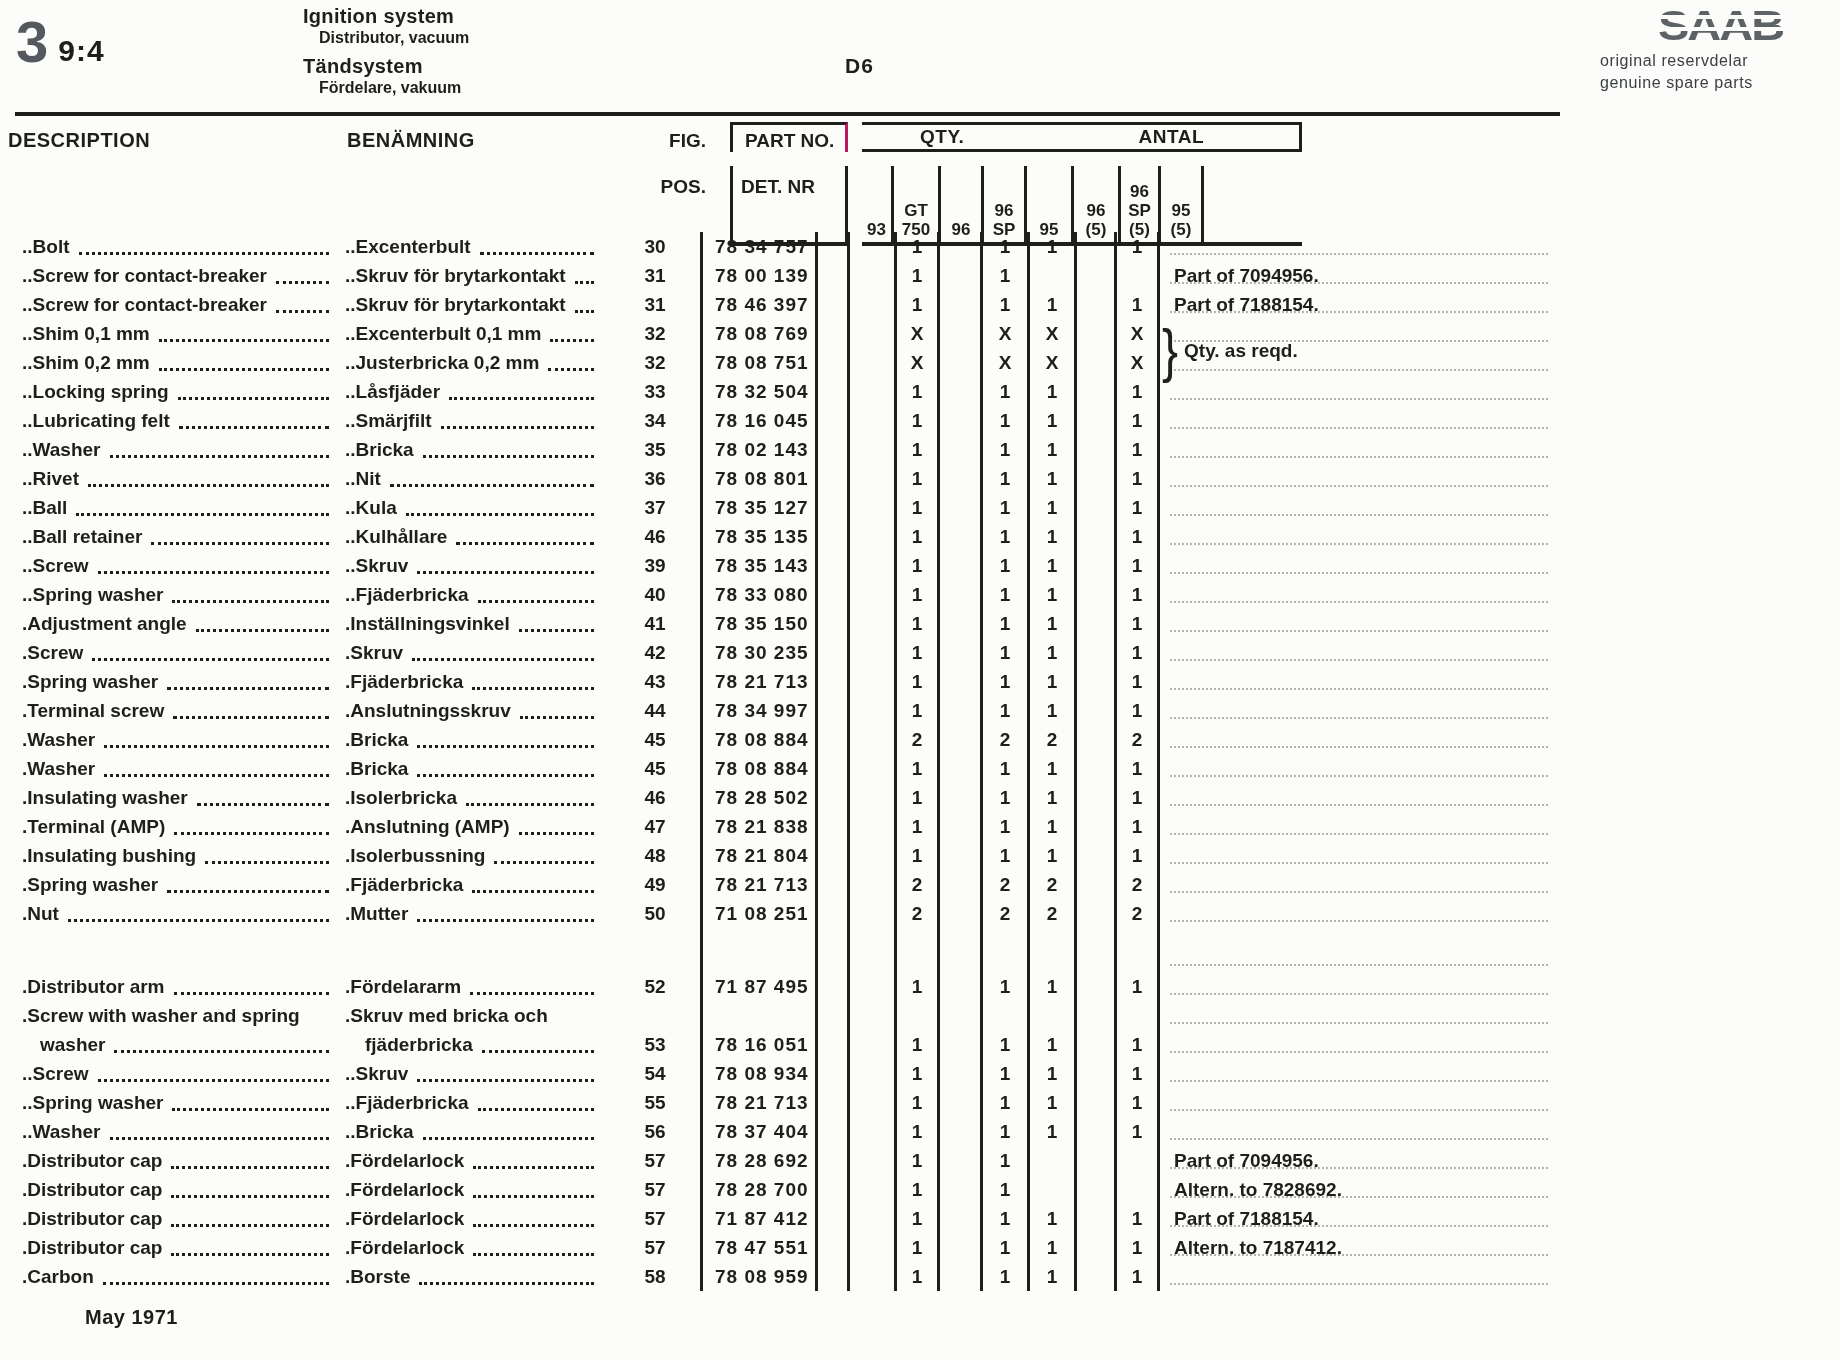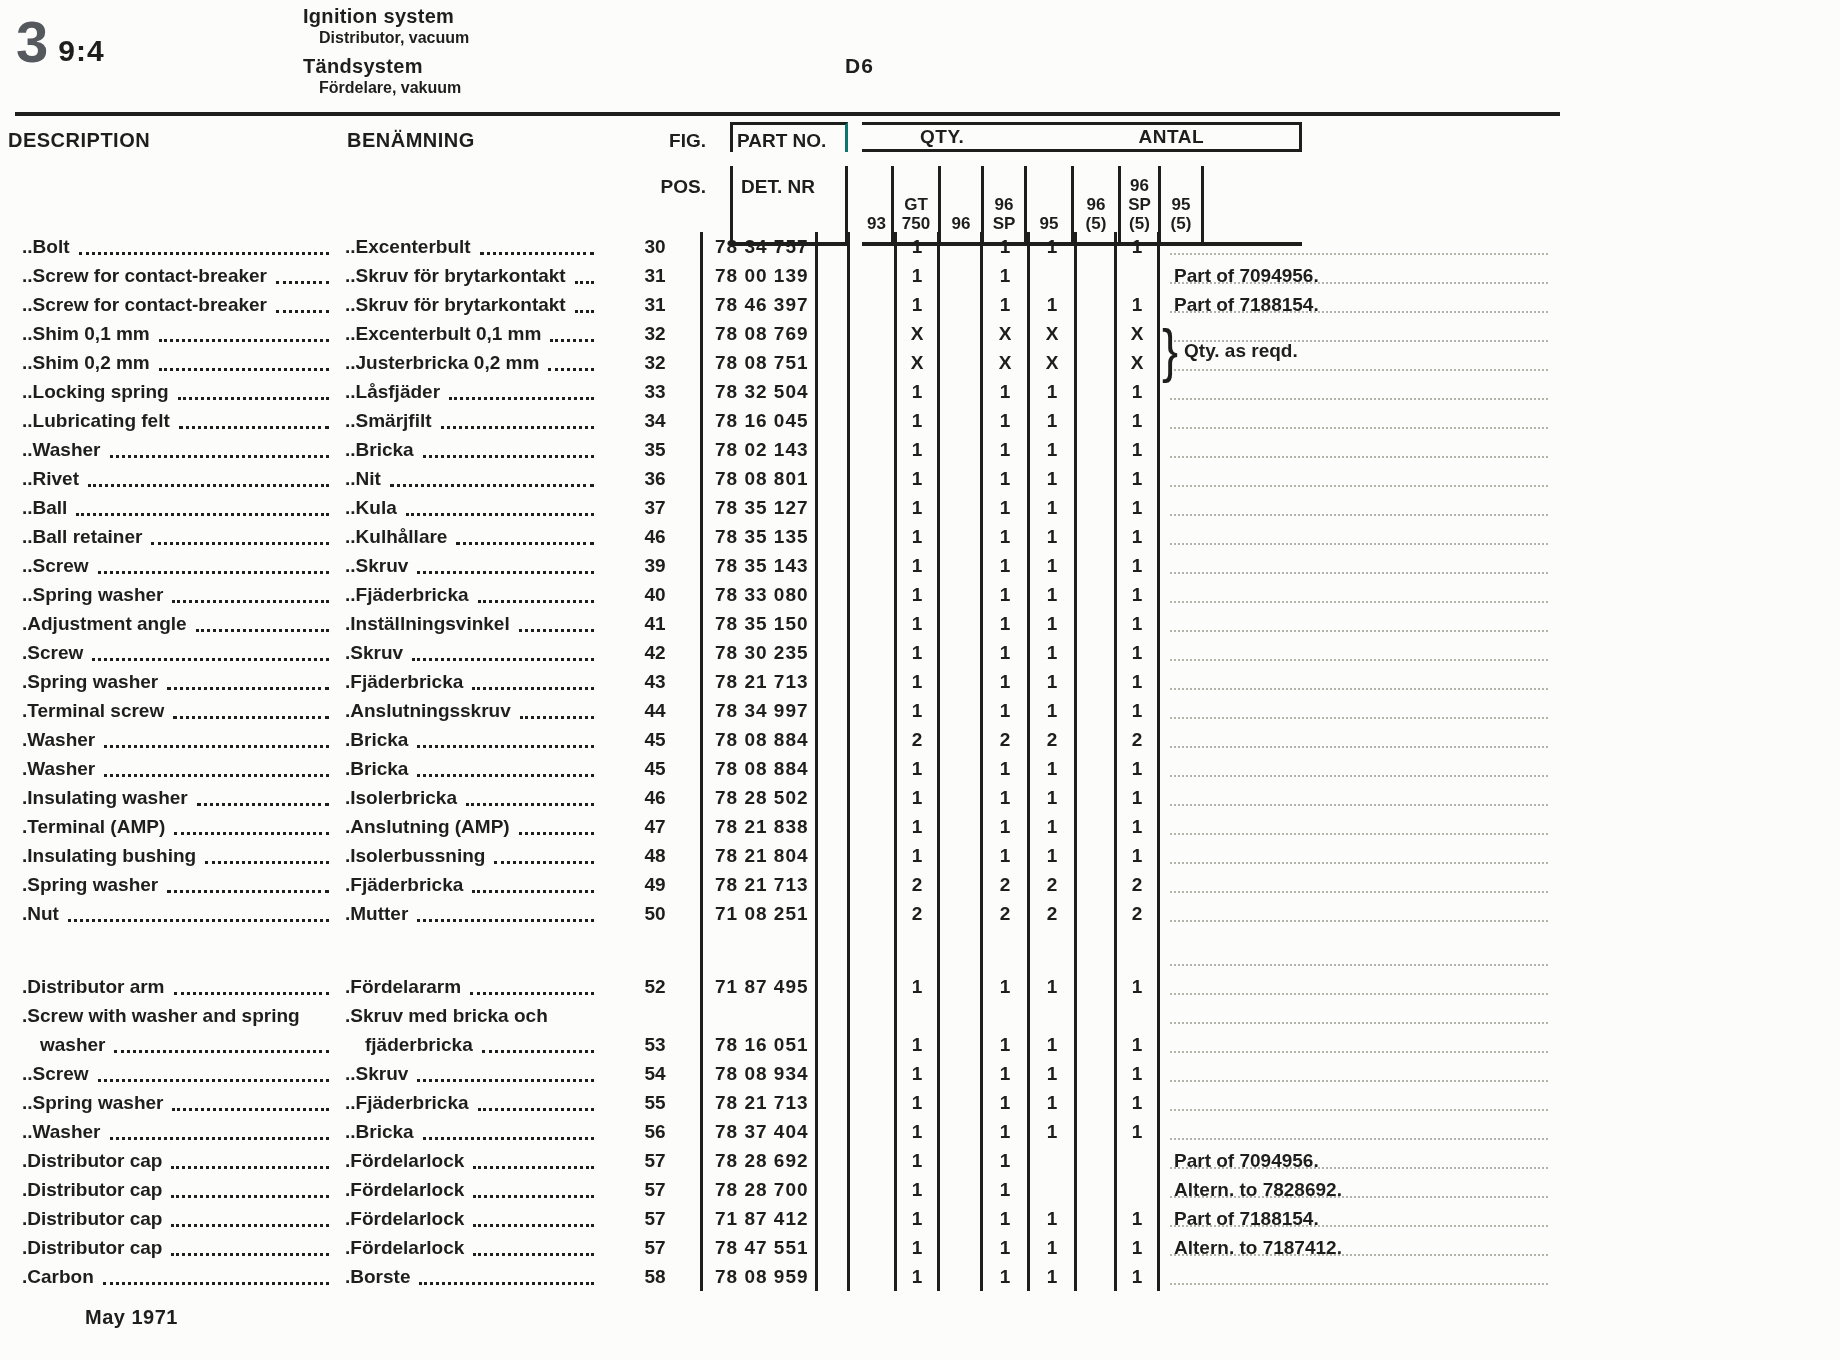--- a/index.html
+++ b/index.html
@@ -23,28 +23,28 @@
   #brand-lines{margin-top:4px;margin-left:38px;font-size:16px;line-height:22px;color:#3c4044;letter-spacing:0.6px;}
   .rule-main{position:absolute;left:15px;top:112px;width:1545px;height:4px;background:#1e1e1c;}
   
   .grid13{display:grid;grid-template-columns:325px 265px 90px 118px 32px 47px 43px 43px 47px 47px 40px 43px 400px;}
   #table-head{position:absolute;left:8px;top:122px;grid-template-rows:30px 80px;gap:14px;}
   #table-head>div{box-sizing:border-box;}
   .h-desc{grid-column:1;grid-row:1;display:flex;align-items:flex-end;font-size:20px;font-weight:700;letter-spacing:0.5px;}
   .h-ben{grid-column:2;grid-row:1;display:flex;align-items:flex-end;font-size:20px;font-weight:700;letter-spacing:0.5px;}
   .h-fig1{grid-column:3;grid-row:1;display:flex;align-items:flex-end;justify-content:flex-end;padding-right:10px;font-size:19px;font-weight:700;}
   .h-fig2{grid-column:3;grid-row:2;display:flex;justify-content:flex-end;padding-right:10px;padding-top:10px;font-size:19px;font-weight:700;}
-  .h-part1{grid-column:4;grid-row:1;border-left:3px solid #1e1e1c;border-right:3px solid #0f766e;border-top:3px solid #1e1e1c;
-           display:flex;align-items:flex-end;padding-left:4px;font-size:19px;font-weight:700;}
+  .h-part1{grid-column:4;grid-row:1;border-left:3px solid #1e1e1c;border-right:3px solid #be185d;border-top:3px solid #1e1e1c;
+           display:flex;align-items:flex-end;padding-left:12px;font-size:19px;font-weight:700;}
   .h-part2{grid-column:4;grid-row:2;border-left:3px solid #1e1e1c;border-right:3px solid #1e1e1c;border-bottom:4px solid #1e1e1c;
            padding-left:8px;padding-top:10px;font-size:19px;font-weight:700;}
   .h-qtyband{grid-column:5 / 13;grid-row:1;border-top:3px solid #1e1e1c;border-right:3px solid #1e1e1c;border-bottom:3px solid #1e1e1c;
            display:flex;justify-content:space-between;align-items:center;padding:0 95px 0 58px;font-size:19px;font-weight:700;letter-spacing:0.5px;}
   #qty-subheads{grid-column:5 / 13;grid-row:2;display:grid;grid-template-columns:32px 47px 43px 43px 47px 47px 40px 43px;border-bottom:4px solid #1e1e1c;}
-  #qty-subheads .sub{border-right:3px solid #1e1e1c;display:flex;flex-direction:column;justify-content:flex-end;align-items:center;padding-bottom:9px;box-sizing:border-box;}
+  #qty-subheads .sub{border-right:3px solid #1e1e1c;display:flex;flex-direction:column;justify-content:flex-end;align-items:center;padding-bottom:3px;box-sizing:border-box;}
   #qty-subheads .sub div{font-size:17px;font-weight:700;line-height:19px;}
   .h-rem{grid-column:13;grid-row:1;display:flex;align-items:flex-end;justify-content:center;padding-right:100px;font-size:19px;font-weight:700;letter-spacing:0.5px;}
   
   #table-body{position:absolute;left:20px;top:232px;grid-auto-rows:minmax(29px,auto);}
   .row{display:contents;}
   #table-body .row>div{box-sizing:border-box;height:29px;display:flex;align-items:center;font-weight:700;font-size:19px;overflow:visible;}
   .gaprow>div{height:44px !important;}
   .c-desc{padding-left:2px;white-space:nowrap;}
   .c-ben{white-space:nowrap;}
   .c-desc.cont,.c-ben.cont{padding-left:20px;}
@@ -71,20 +71,31 @@
 
   <div id="hdr-titles">
     <div class="t-big">Ignition system</div>
     <div class="t-small">Distributor, vacuum</div>
     <div class="t-big">Tändsystem</div>
     <div class="t-small">Fördelare, vakuum</div>
   </div>
 
   <div id="hdr-model">D6</div>
 
+  <div id="hdr-brand">
+    <div id="saab-logo">
+      <span id="saab-word">SAAB</span>
+      <div class="saab-stripe s1"></div>
+      <div class="saab-stripe s2"></div>
+    </div>
+    <div id="brand-lines">
+      <div>original reservdelar</div>
+      <div>genuine spare parts</div>
+    </div>
+  </div>
 
   <div class="rule-main"></div>
 
   <div id="table-head" class="grid13">
     <div class="h-desc">DESCRIPTION</div>
     <div class="h-ben">BENÄMNING</div>
     <div class="h-fig1">FIG.</div>
     <div class="h-fig2">POS.</div>
     <div class="h-part1">PART NO.</div>
     <div class="h-part2">DET. NR</div>

